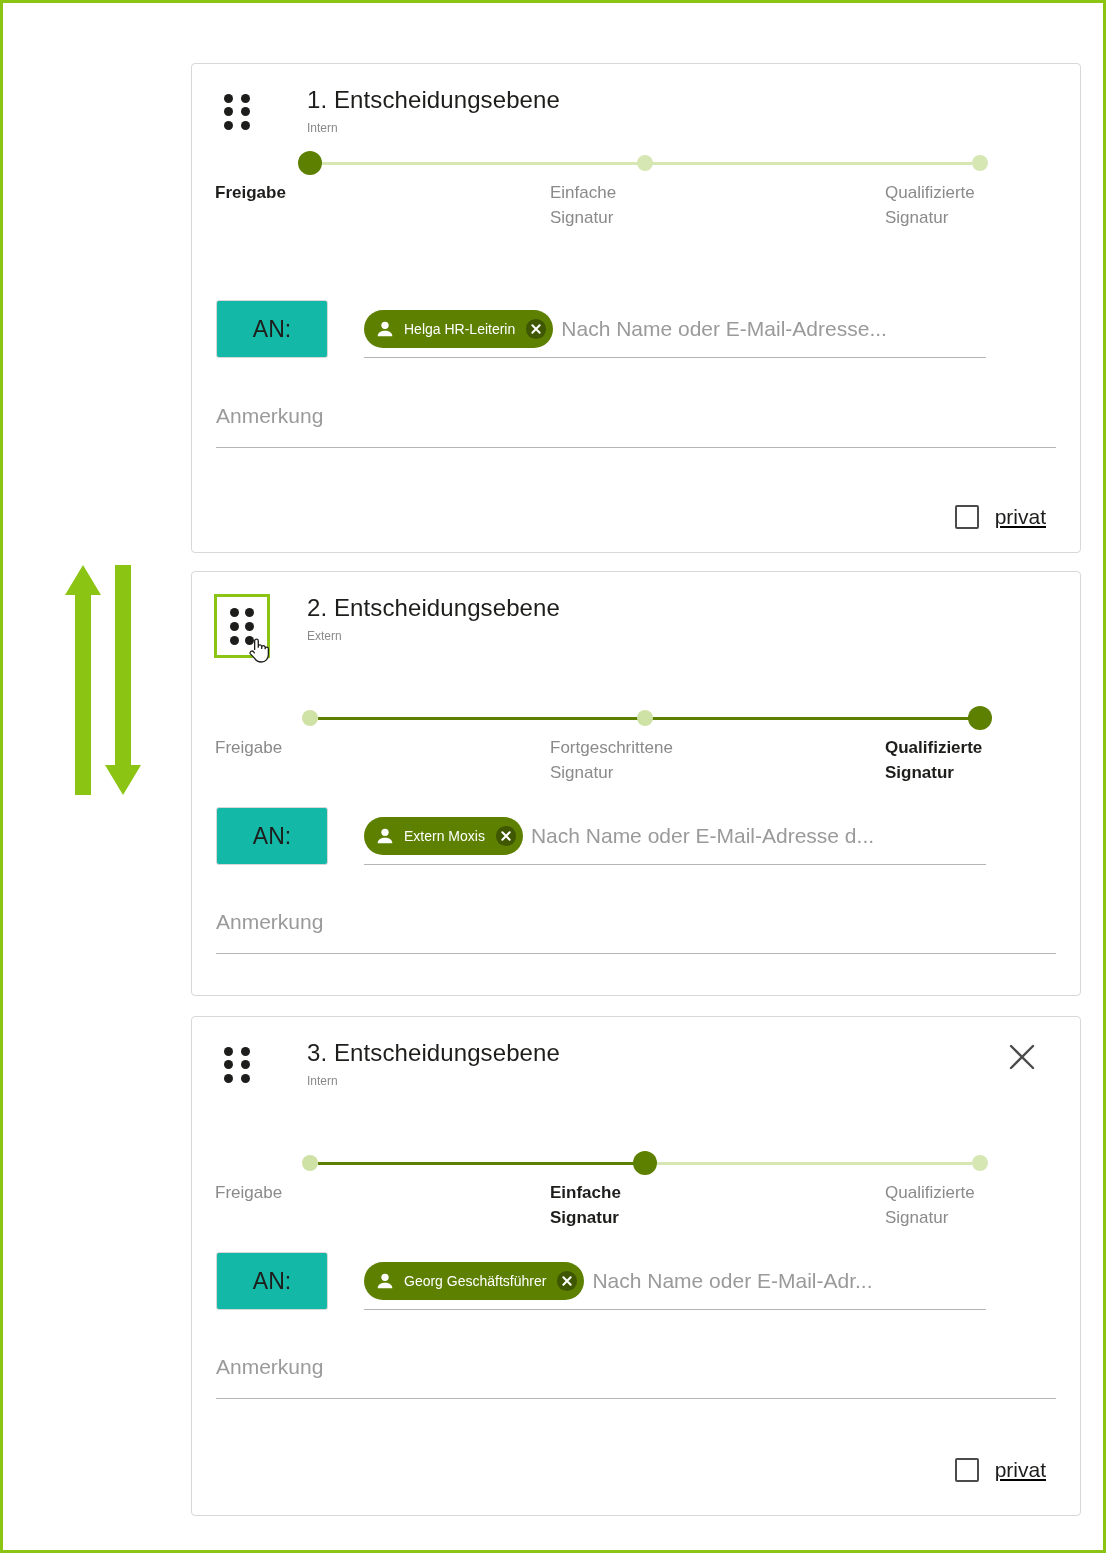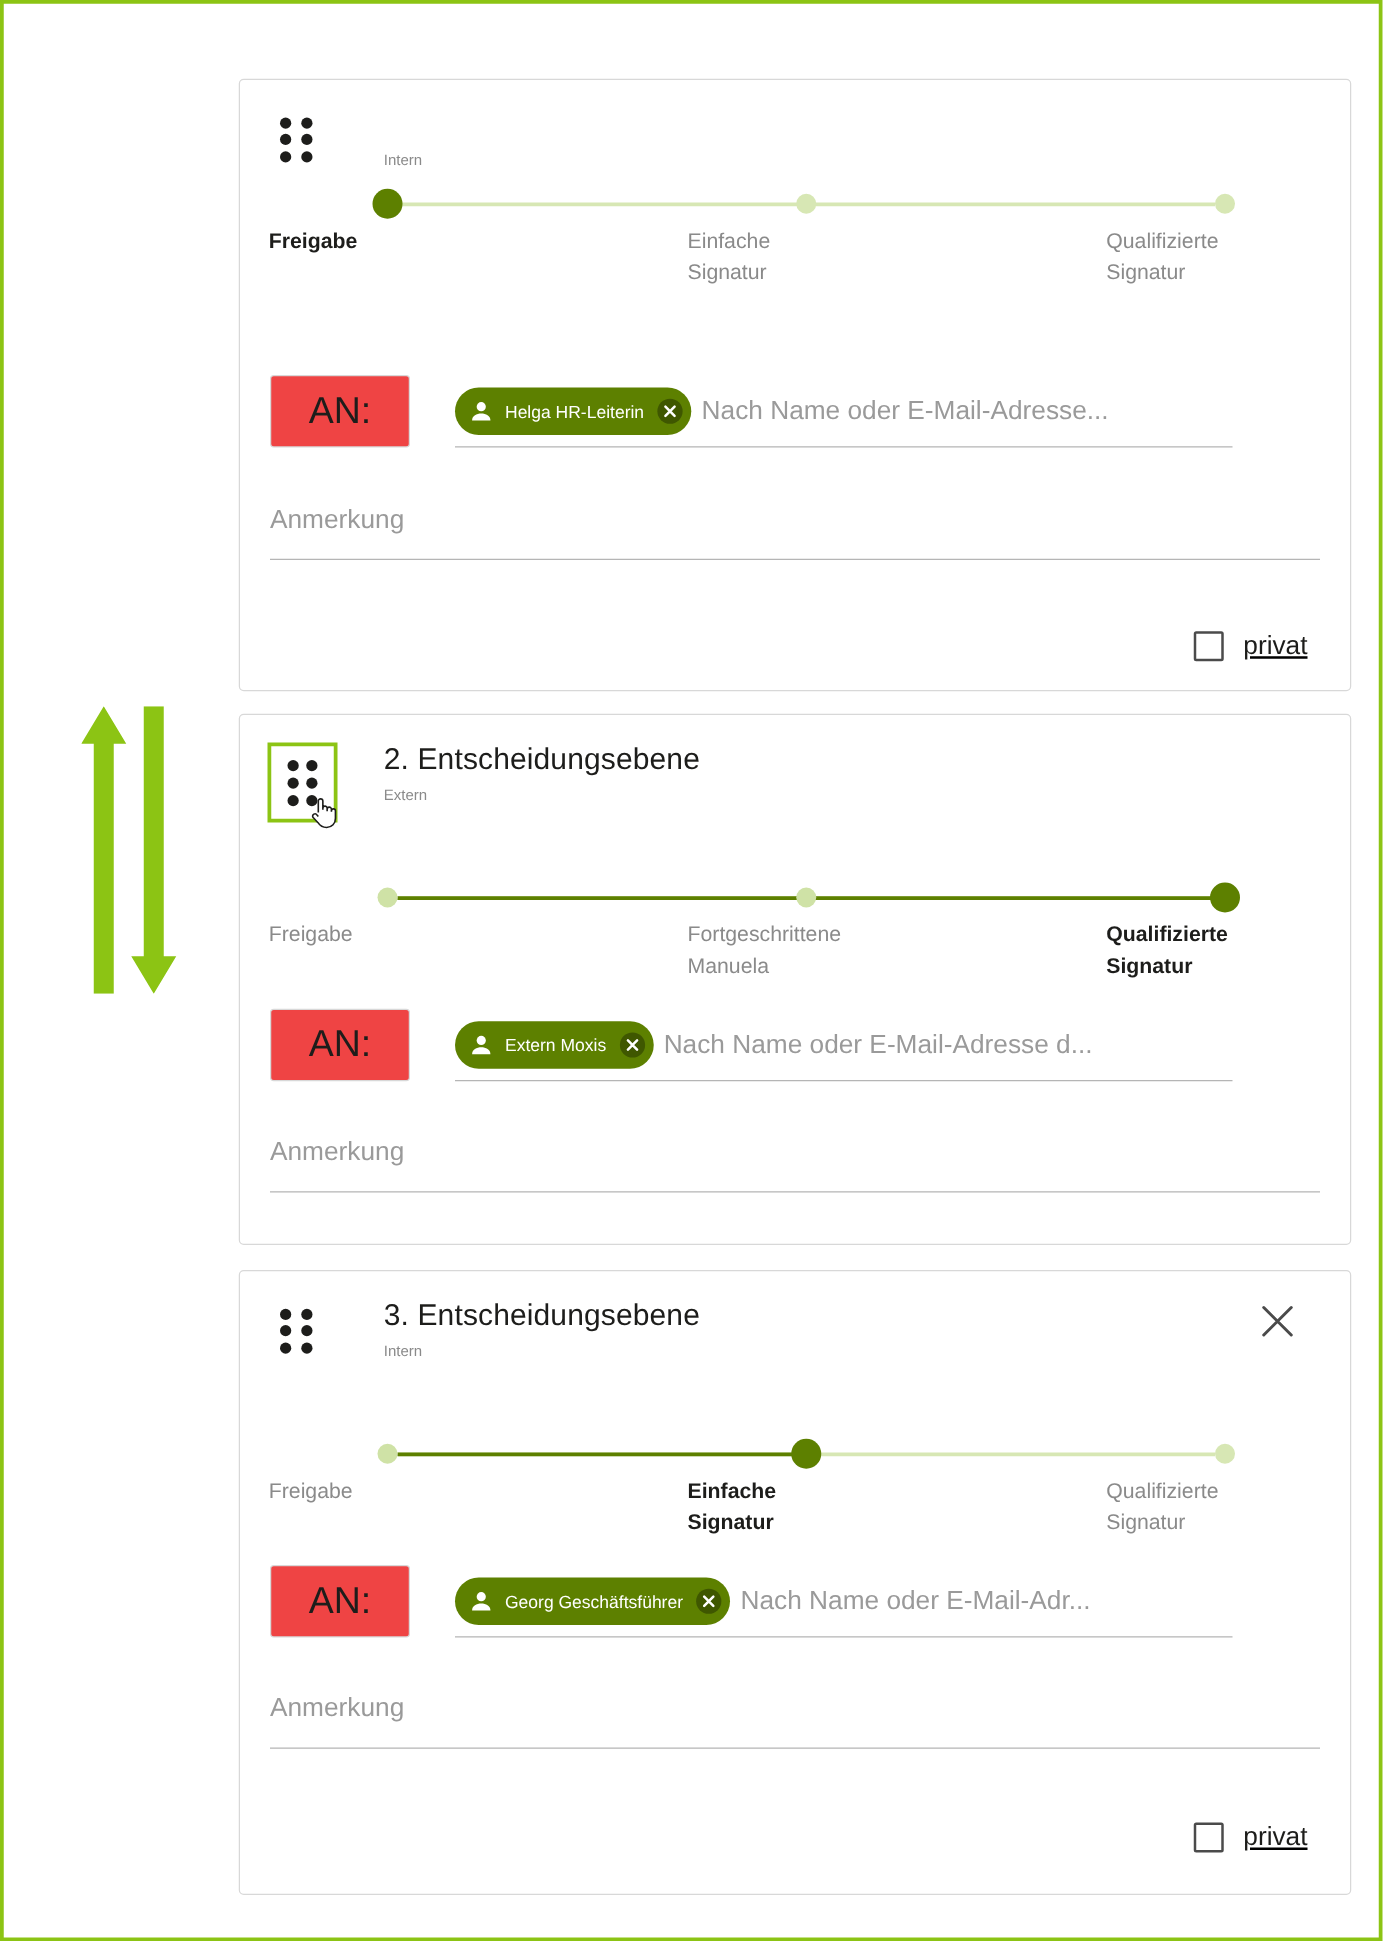--- a/index.html
+++ b/index.html
@@ -174,23 +174,23 @@
     position: absolute;
     left: 0;
     top: 0;
     width: 112px;
     height: 58px;
     border: 1px solid #d8d8d8;
     border-radius: 3px;
     display: flex;
     align-items: center;
     justify-content: center;
-    font-size: 30px;
+    font-size: 23px;
     color: #1d1d1b;
-    background: #ef4444;
+    background: #14b8a6;
     box-sizing: border-box;
   }
   .chip-field {
     position: absolute;
     left: 148px;
     right: 70px;
     top: 0;
     height: 58px;
     border-bottom: 1px solid #b5b5b5;
     display: flex;
@@ -299,20 +299,21 @@
   <div class="card" id="card-1">
     <div class="card-head">
       <div class="drag-handle">
         <i></i>
           <i></i>
           <i></i>
           <i></i>
           <i></i>
           <i></i>
       </div>
+      <div class="card-title">1. Entscheidungsebene</div>
       <div class="card-sub">Intern</div>
     </div>
 
     <div class="stepper" style="top:86px;">
       <div class="track">
         <div class="fill" style="width:0%;"></div>
       </div>
       <div class="dot active" style="left:0%;"></div>
       <div class="dot" style="left:50%;"></div>
       <div class="dot" style="left:100%;"></div>
@@ -370,21 +371,21 @@
 
     <div class="stepper" style="top:133px;">
       <div class="track">
         <div class="fill" style="width:100%;"></div>
       </div>
       <div class="dot mid-filled" style="left:0%;"></div>
       <div class="dot mid-filled" style="left:50%;"></div>
       <div class="dot active" style="left:100%;"></div>
       <div class="step-label" style="left:0%;">Freigabe</div>
       <div class="step-label" style="left:50%; white-space:pre-line;">Fortgeschrittene
-Manuela</div>
+Signatur</div>
       <div class="step-label active" style="left:100%; white-space:pre-line;">Qualifizierte
 Signatur</div>
     </div>
 
     <div class="an-row" style="top:235px;">
       <div class="an-box">AN:</div>
       <div class="chip-field">
         <span class="chip">
           <svg class="user-ic" viewBox="0 0 24 24">
             <circle cx="12" cy="8" r="4" fill="#ffffff"></circle>

